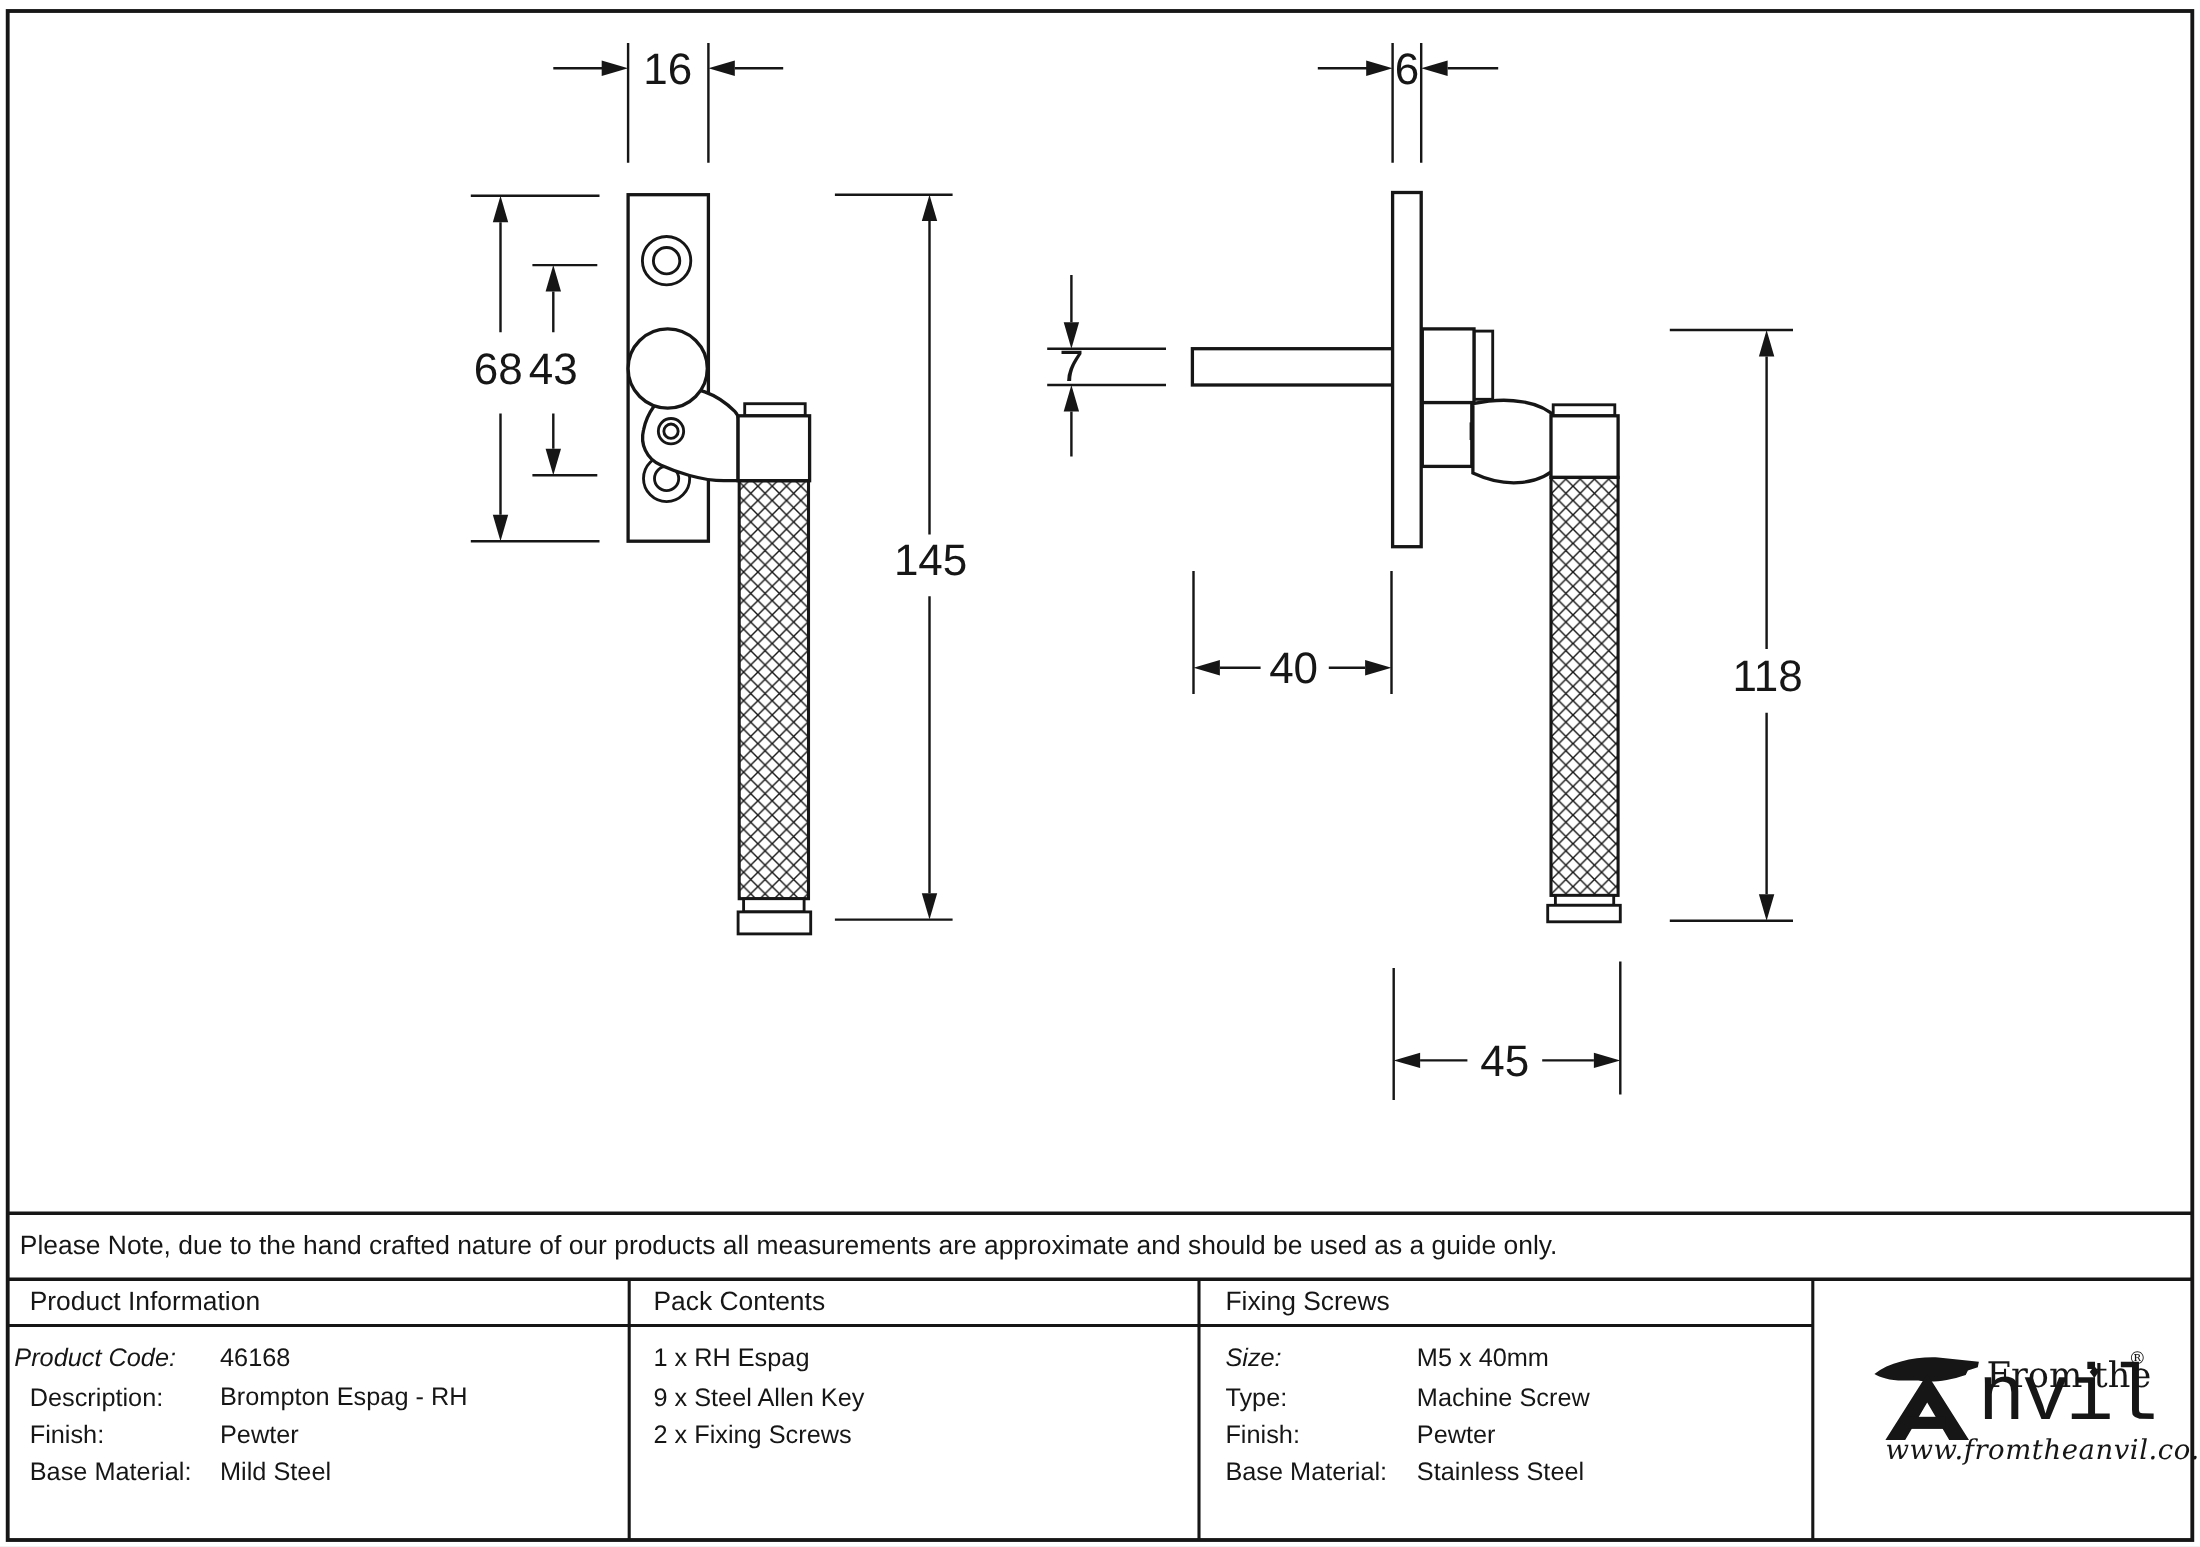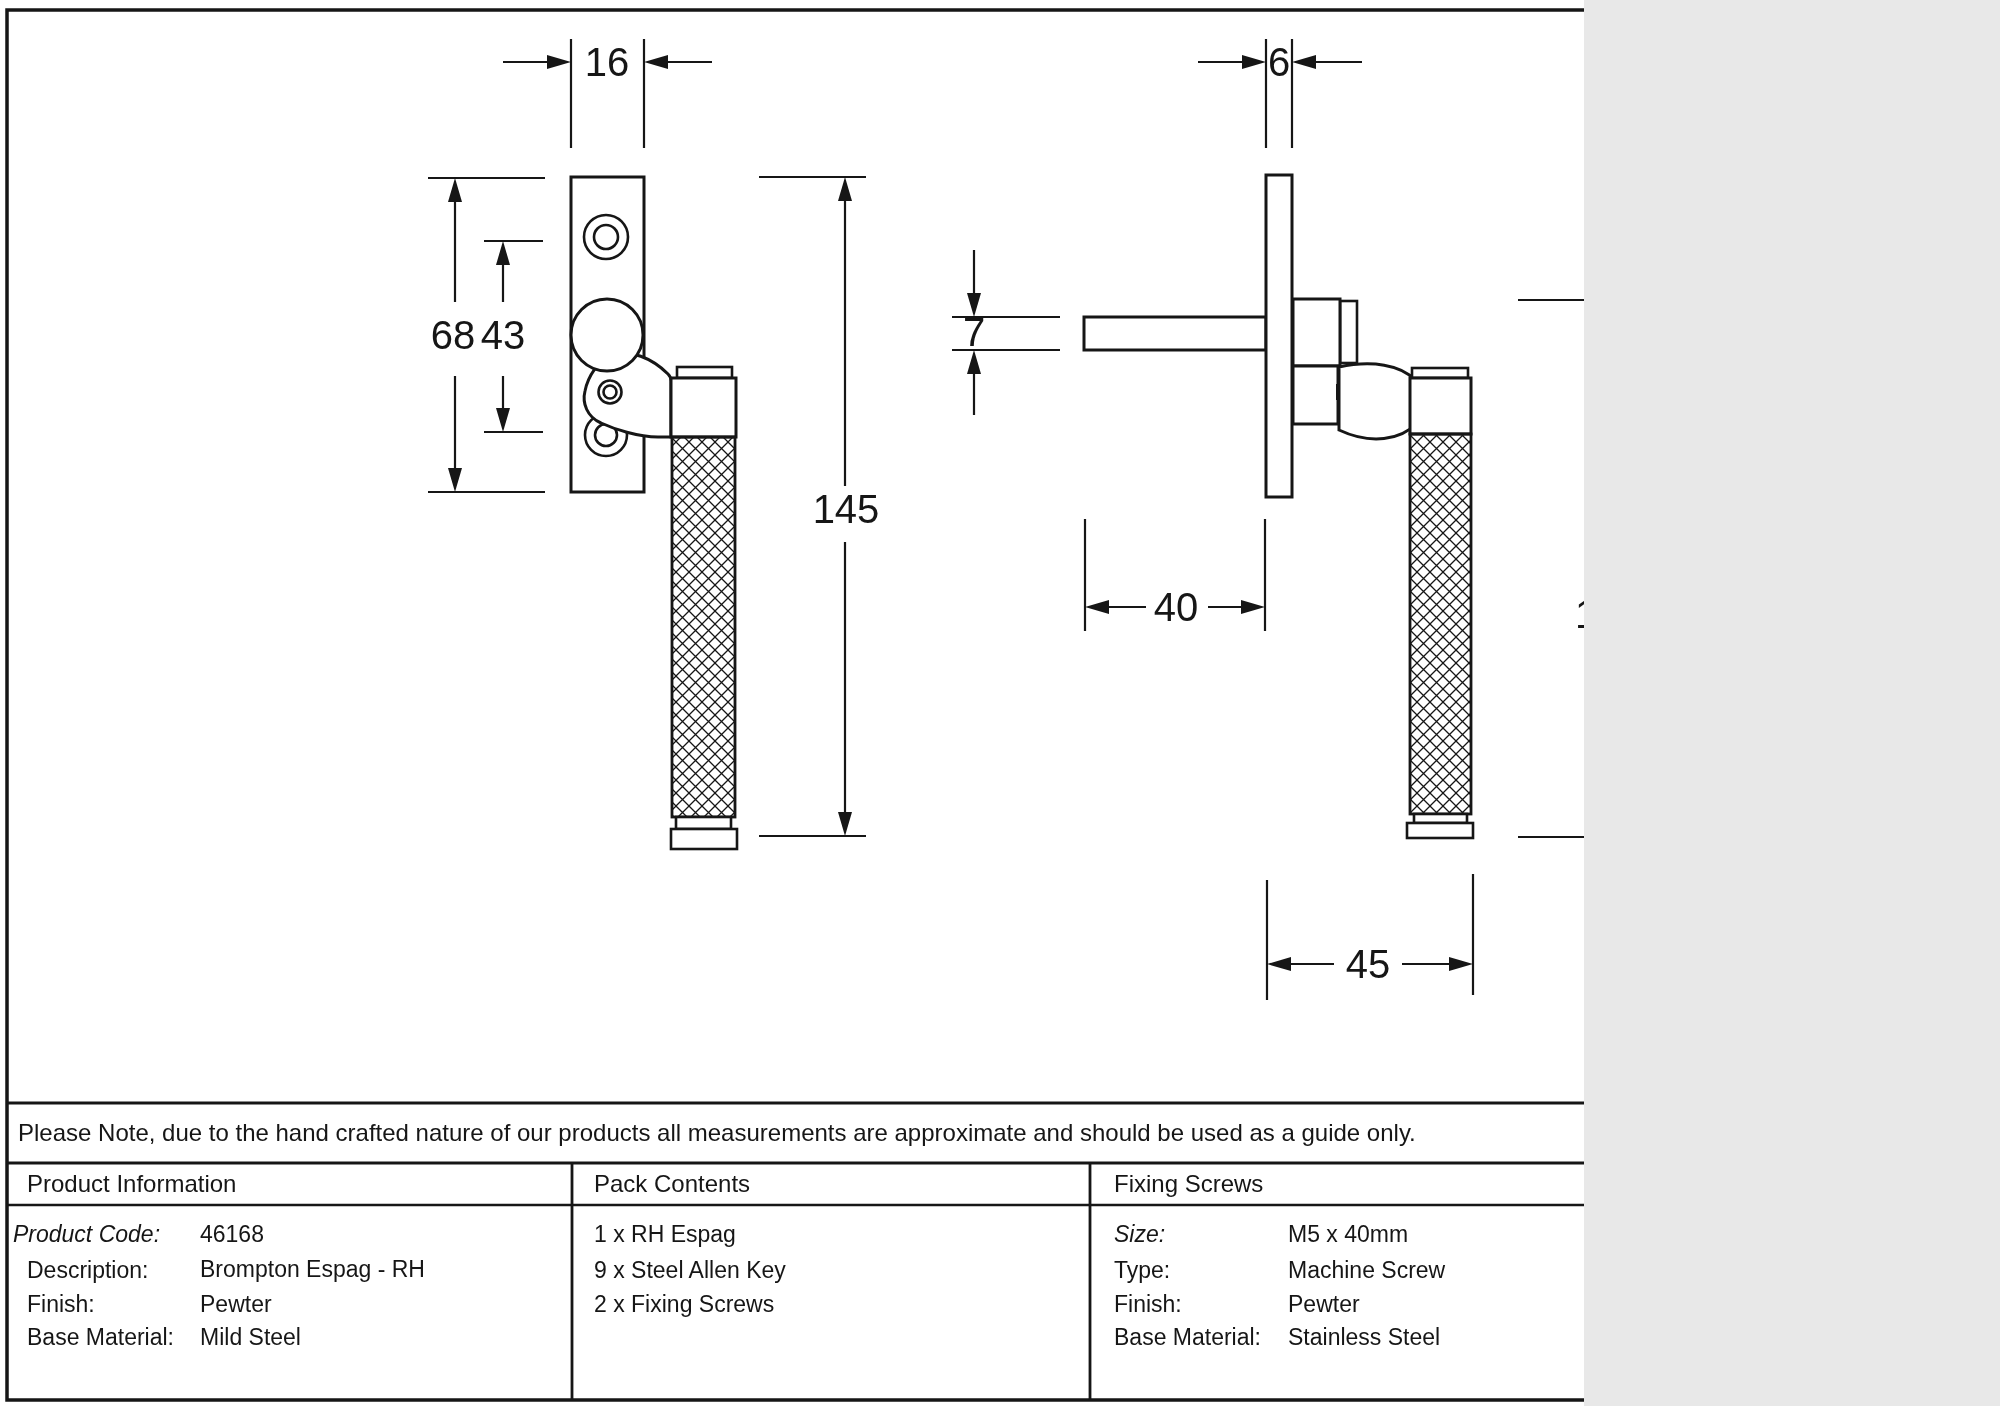--- a/index.html
+++ b/index.html
@@ -1,17 +1,17 @@
 <!DOCTYPE html>
 <html><head>
 <meta charset="utf-8">
 <style>
   html,body{margin:0;padding:0;background:#e8e8e8;}
   .page{
-    position:relative;width:1584px;height:1406px;background:#ffffff;
+    position:relative;width:2000px;height:1406px;background:#ffffff;
     font-family:"Liberation Sans",sans-serif;color:#161616;overflow:hidden;
   }
   .page svg.sheet{position:absolute;left:0;top:0;}
   .ink{stroke:#161616;fill:none;}
   .shape{fill:#ffffff;stroke:#161616;stroke-width:3;}
   .shape2{fill:#ffffff;stroke:#161616;stroke-width:2.6;}
   .dimln{stroke:#161616;stroke-width:2.2;fill:none;}
   .arr{fill:#161616;stroke:none;}
   text.dimlbl{font-family:"Liberation Sans",sans-serif;font-size:40px;fill:#161616;text-anchor:middle;}
   .txt{position:absolute;line-height:1.15;white-space:nowrap;}

